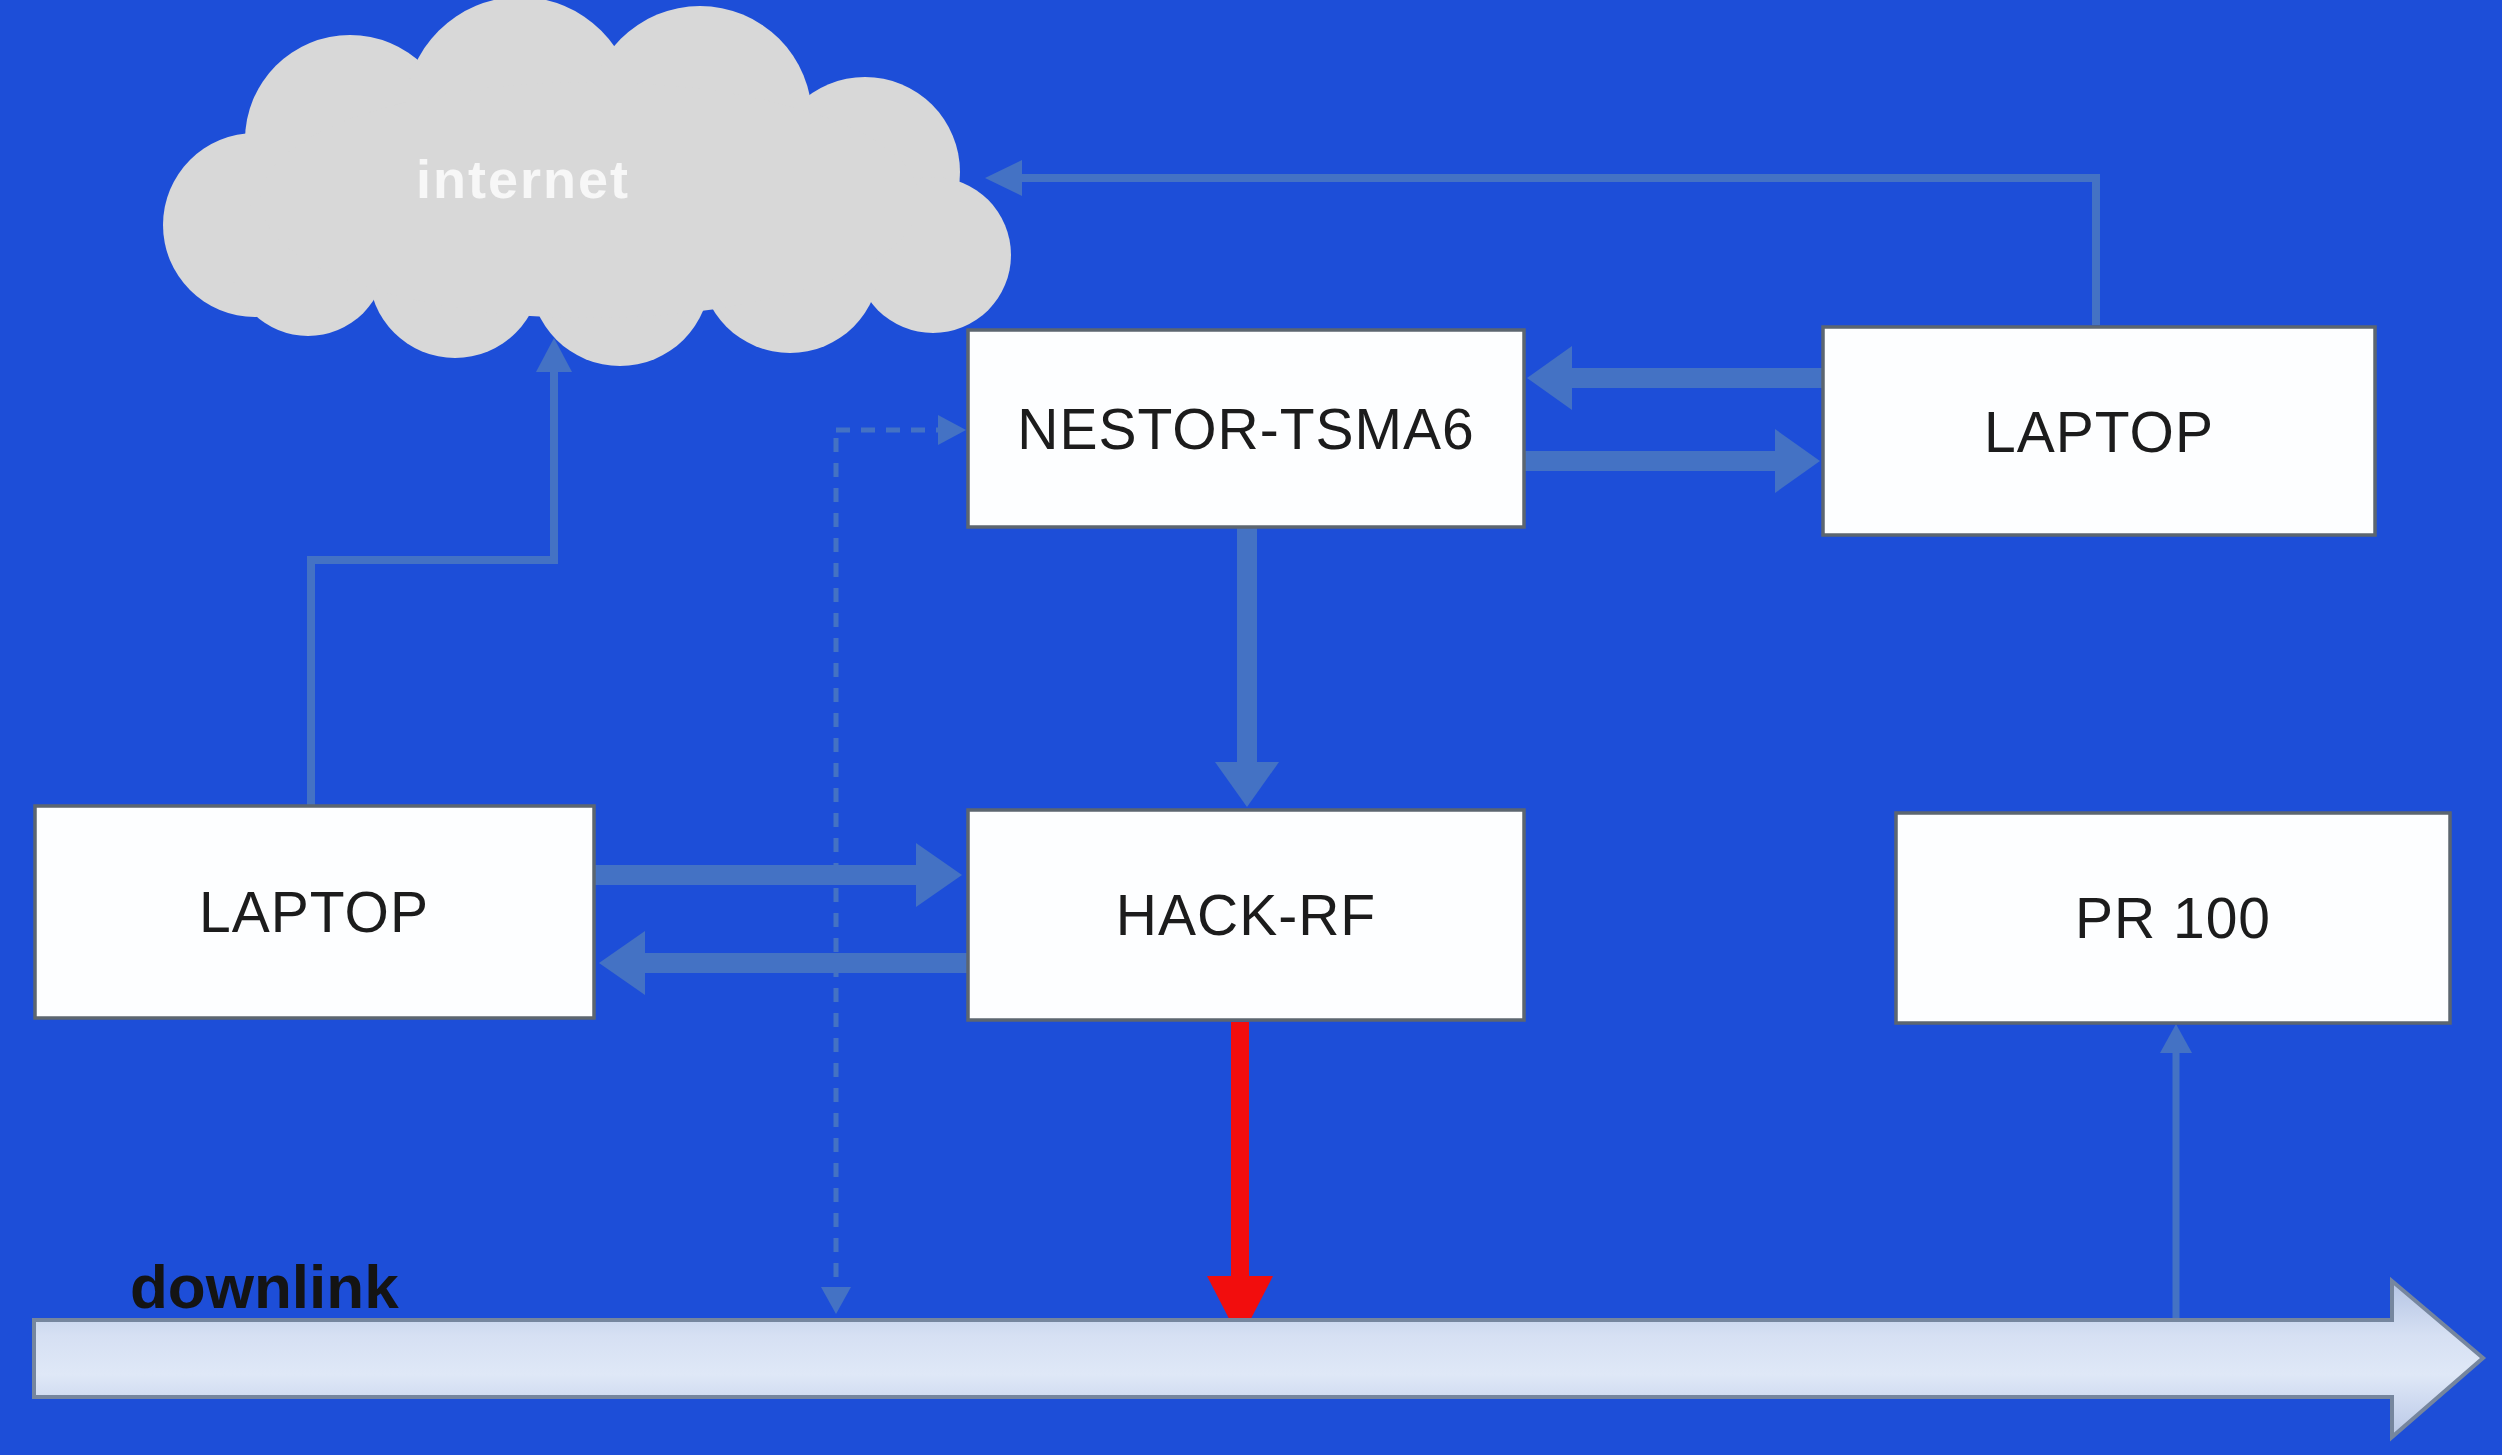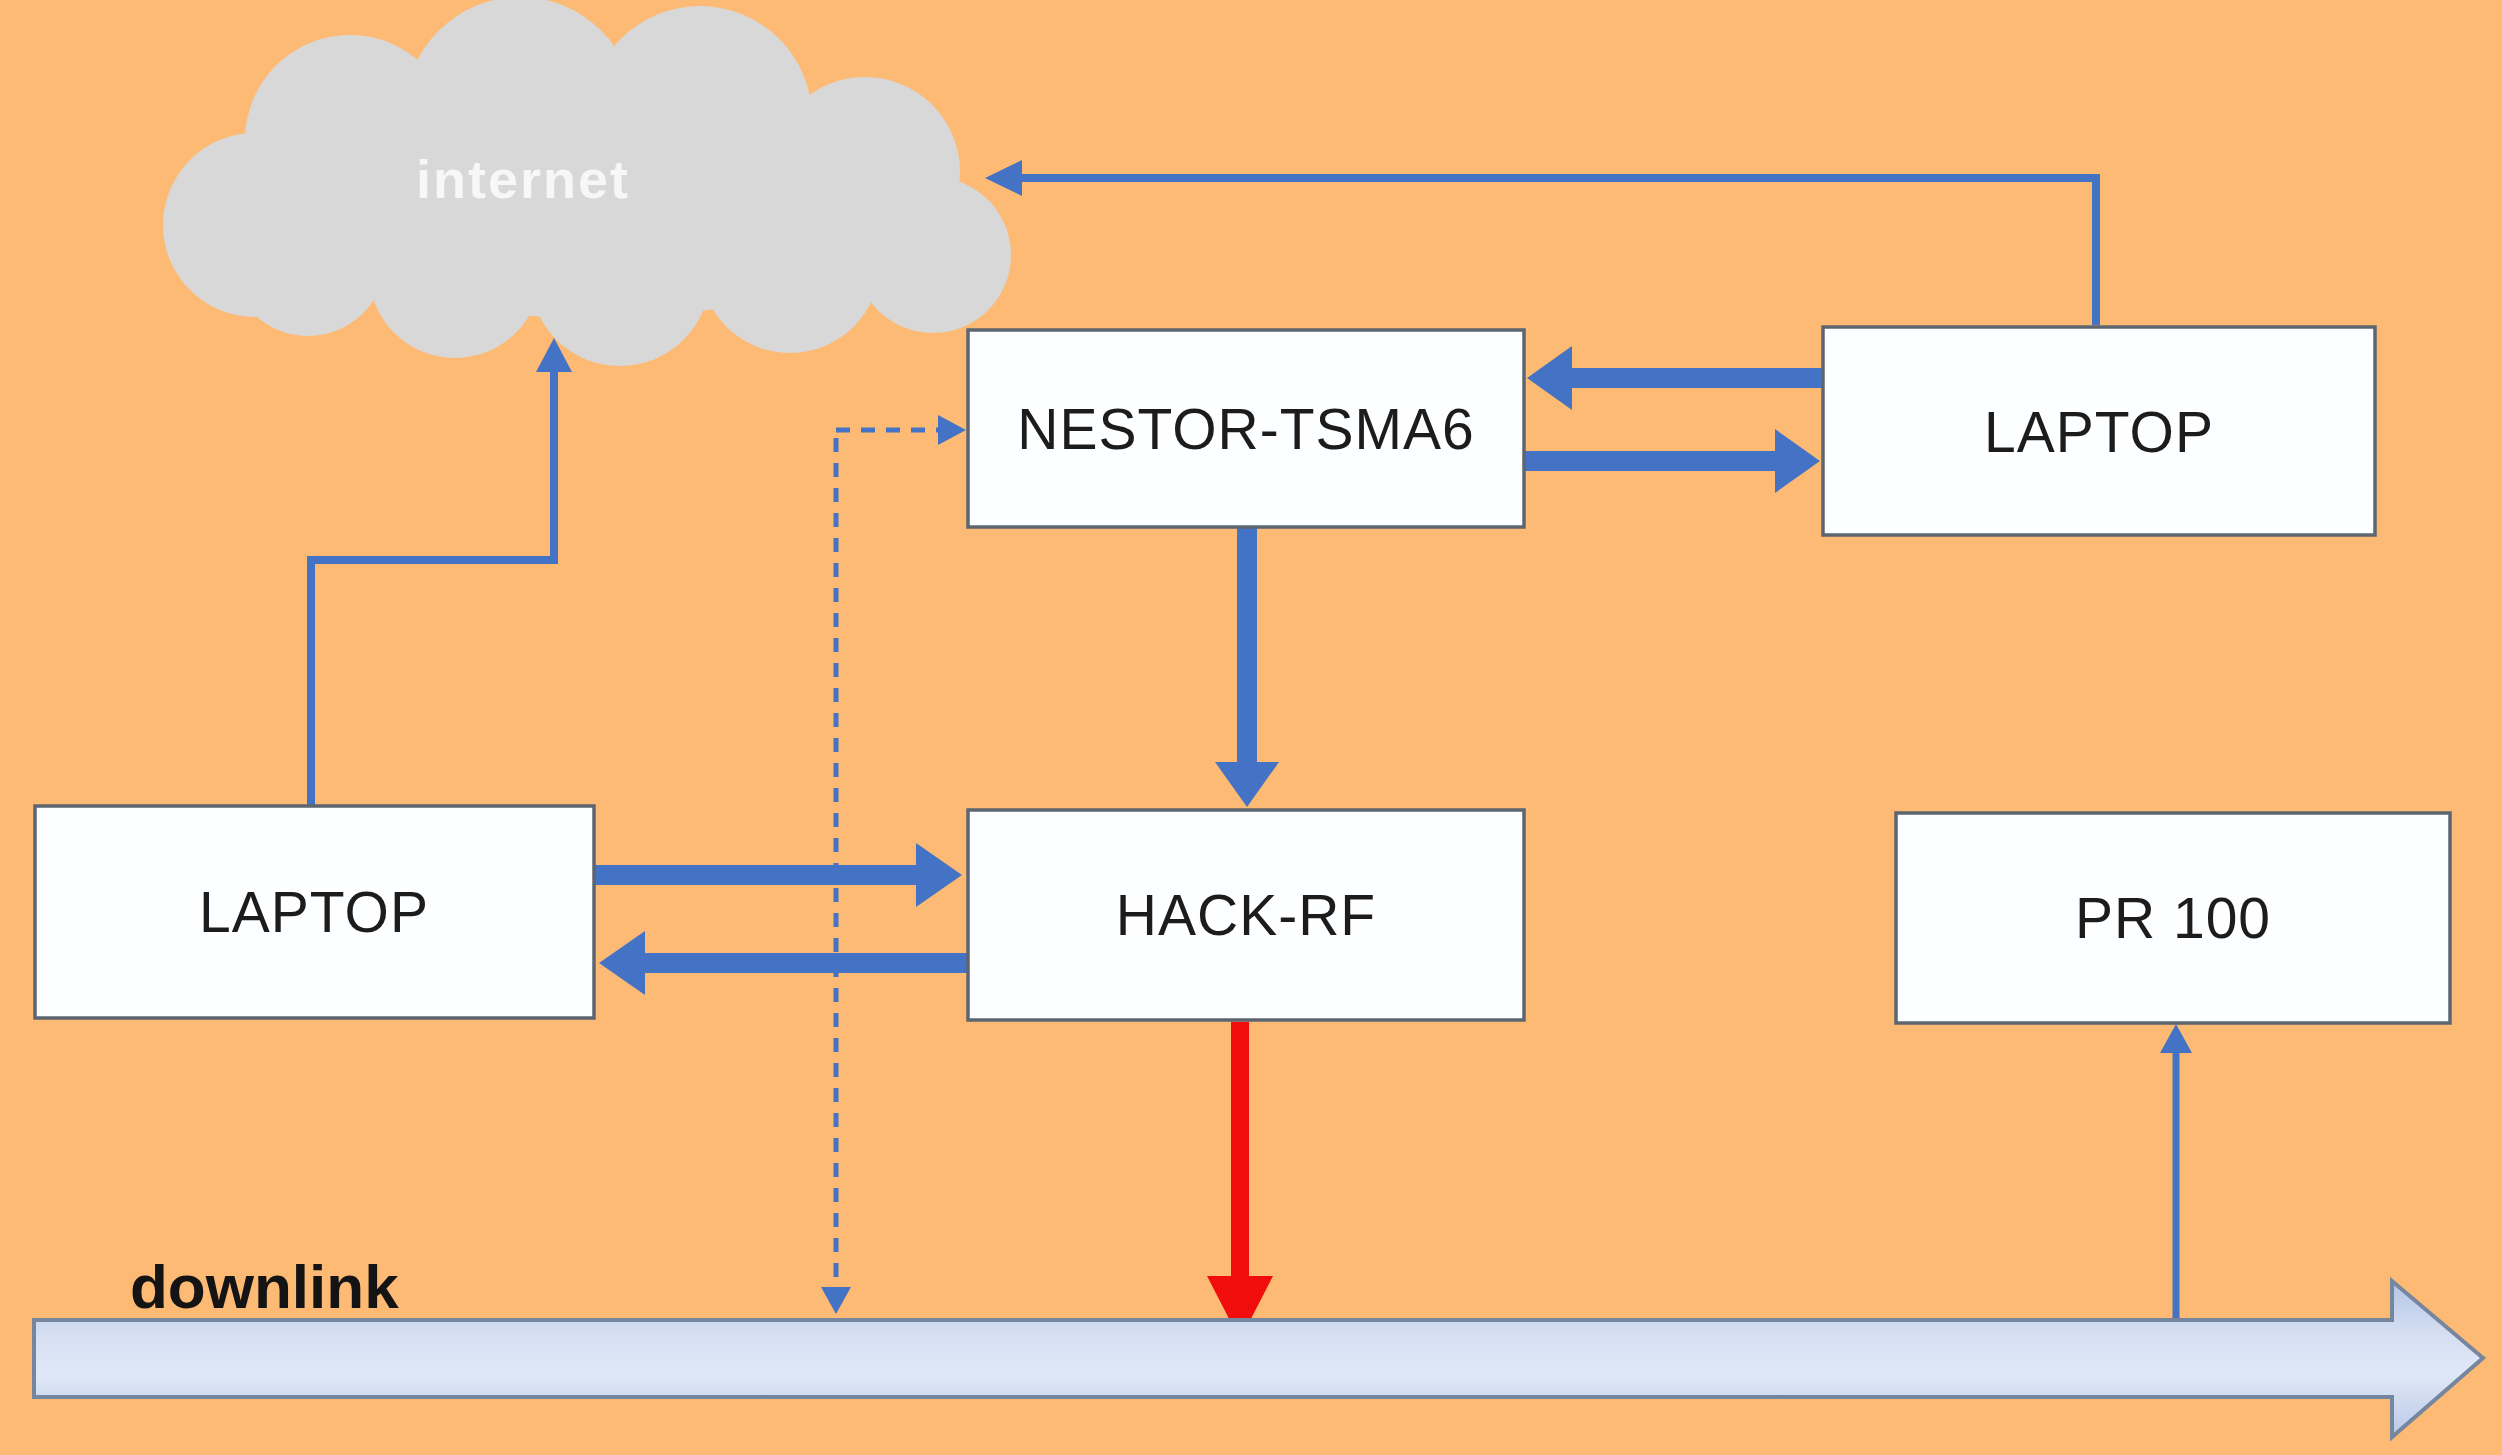--- a/index.html
+++ b/index.html
@@ -1,16 +1,16 @@
 <!DOCTYPE html>
 <html><head>
 <meta charset="utf-8">
 <style>
   html,body{margin:0;padding:0;background:#ffffff;}
-  .stage{width:2502px;height:1455px;position:relative;background:#fdba74;overflow:hidden;}
+  .stage{width:2502px;height:1455px;position:relative;background:#1d4ed8;overflow:hidden;}
   svg{display:block;}
   .box{fill:#fdfeff;stroke:#5c6670;stroke-width:3.5px;}
   .box-label{font-family:"Liberation Sans",sans-serif;font-size:57px;font-weight:400;
              fill:#1c1c1c;text-anchor:middle;letter-spacing:1px;}
   .cloud{fill:#d8d8d8;stroke:none;}
   .cloud-label{font-family:"Liberation Sans",sans-serif;font-size:54px;font-weight:600;
                fill:#f7f7f7;text-anchor:middle;letter-spacing:2px;}
   .edge-blue{stroke:#4472c4;fill:none;}
   .head-blue{fill:#4472c4;stroke:none;}
   .edge-red{stroke:#f20d0d;fill:none;}

